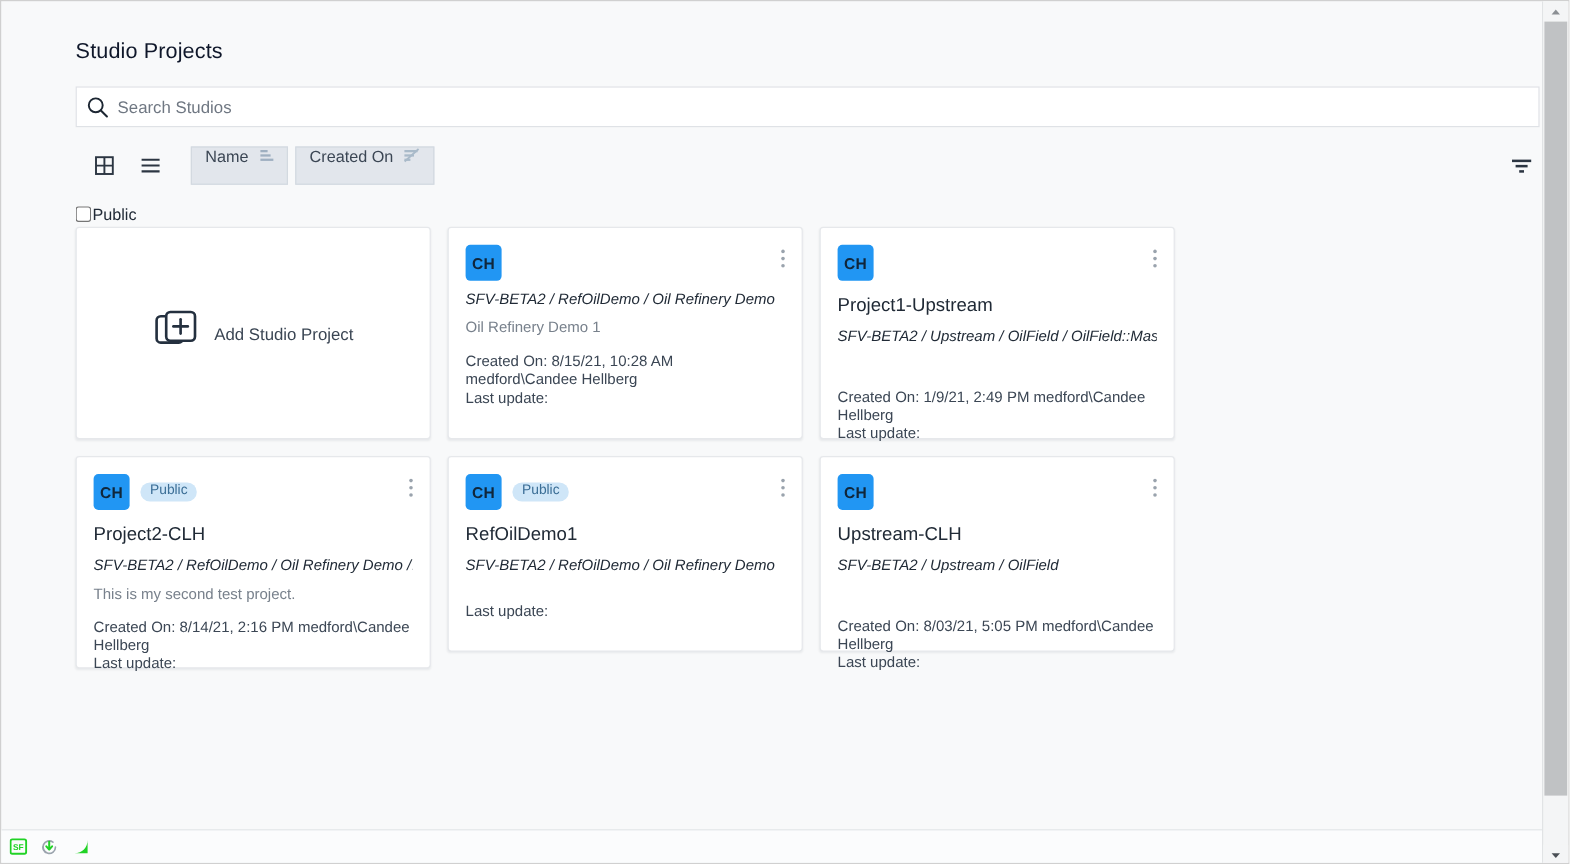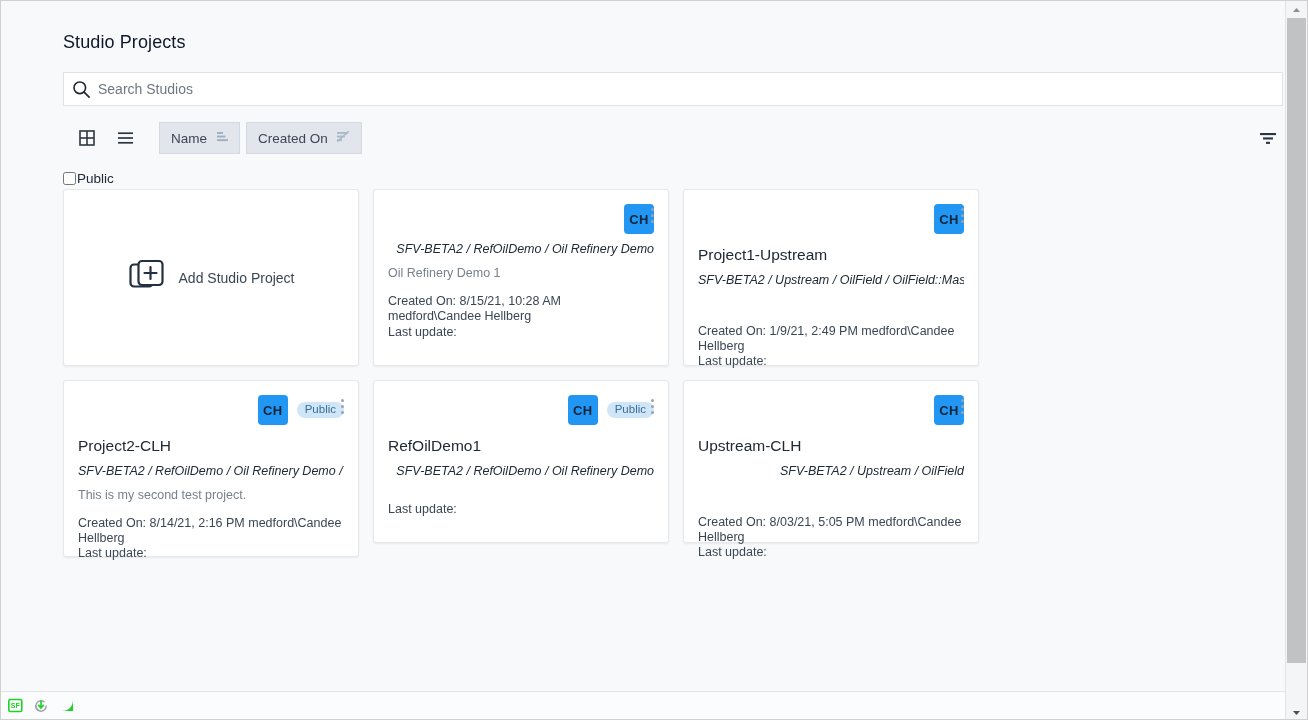--- a/index.html
+++ b/index.html
@@ -69,21 +69,20 @@
   }
   .view-btn.grid { margin-left: 9px; }
   .view-btn.list { margin-left: 8px; }
 
   .sort-group { display: flex; margin-left: 19px; }
   .sort-btn {
     height: 32px;
     background: #e2e6ec;
     border: 1px solid #d3d9e0;
     display: flex;
-    align-items: center;
     gap: 8px;
     padding: 0 11px;
     cursor: pointer;
     font-family: "Liberation Sans", sans-serif;
     font-size: 13.5px;
     color: #3b4654;
   }
   .sort-btn + .sort-btn { margin-left: 6px; }
 
   .filter-btn {
@@ -150,21 +149,20 @@
     height: 177px;
     padding: 14px 14px 0 14px;
   }
   .card.project.short { height: 163px; }
 
   .card-head {
     display: flex;
     align-items: center;
     gap: 9px;
     height: 30px;
-    justify-content: flex-end;
   }
   .avatar {
     width: 30px; height: 30px;
     border-radius: 4px;
     display: flex; align-items: center; justify-content: center;
     font-size: 13px;
     font-weight: bold;
     color: #10263a;
     letter-spacing: 0.3px;
     flex: 0 0 auto;
@@ -201,21 +199,20 @@
     text-overflow: ellipsis;
   }
   .card-path {
     font-size: 12.5px;
     font-style: italic;
     color: #202a36;
     margin-top: 8px;
     line-height: 1.2;
     white-space: nowrap;
     overflow: hidden;
-    text-align: right;
   }
   .card-desc {
     font-size: 12.5px;
     color: #78818c;
     margin-top: 9px;
     line-height: 1.2;
     min-height: 14px;
   }
   .card-meta {
     font-size: 12.5px;

